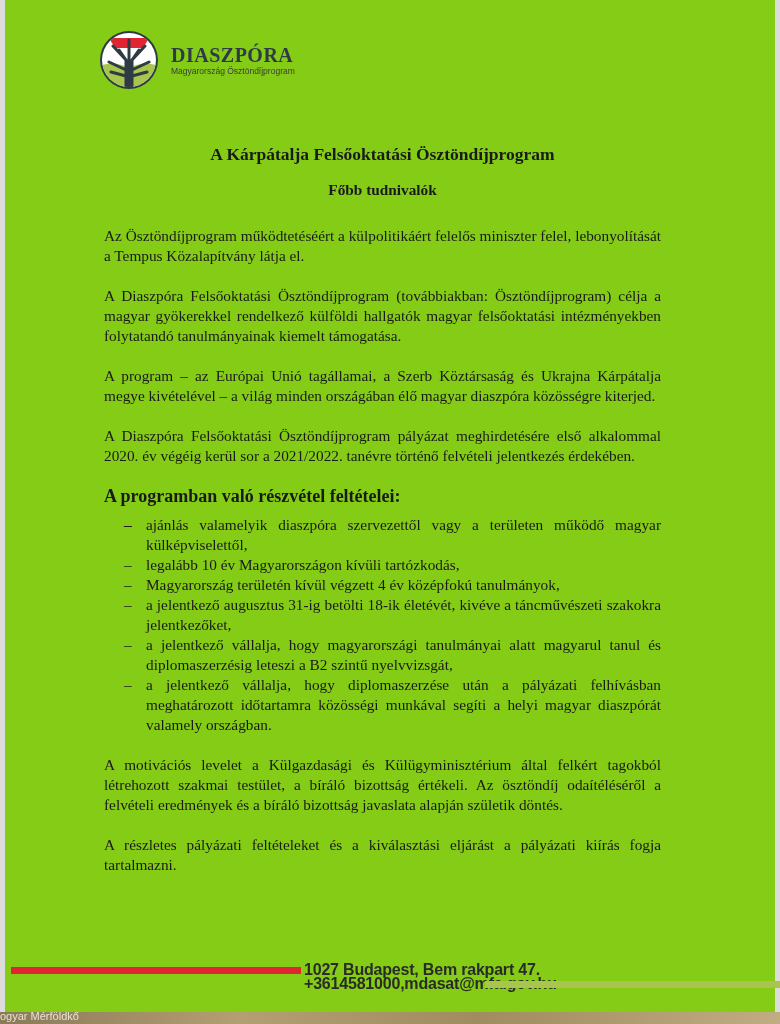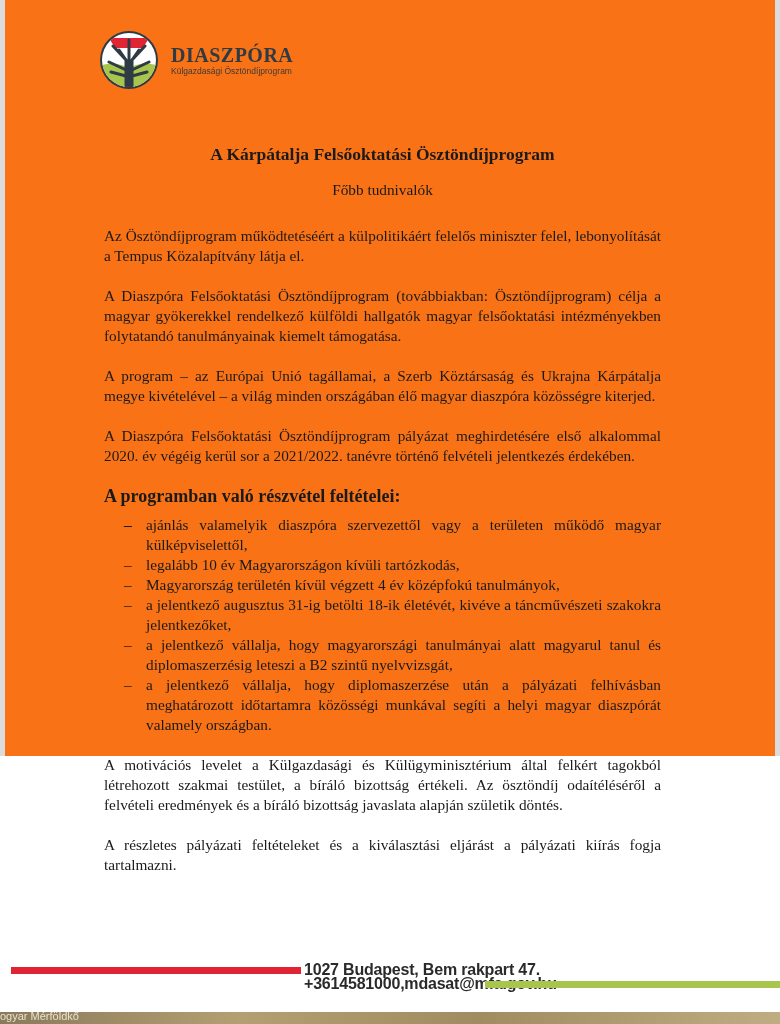--- a/index.html
+++ b/index.html
@@ -3,22 +3,22 @@
   <meta charset="utf-8">
   <style>
     html, body { margin: 0; padding: 0; }
     body {
       width: 780px; height: 1024px; overflow: hidden; position: relative;
       background: #ffffff;
       font-family: "Liberation Serif", serif;
       color: #1a1a1a;
     }
     .page {
-      position: absolute; left: 0; top: 0; width: 780px; height: 756px;
-      background: #f97316;
+      position: absolute; left: 0; top: 0; width: 780px; height: 1012px;
+      background: #84cc16;
       border-left: 5px solid #dcdcdc;
       border-right: 5px solid #dcdcdc;
       box-sizing: border-box;
     }
     .logo { position: absolute; left: 94px; top: 30px; display: flex; align-items: center; }
     .logo svg { width: 60px; height: 60px; }
     .logo-text { margin-left: 12px; }
     .logo-title {
       font-family: "Liberation Serif", serif; font-weight: bold; font-size: 20px;
       color: #2e3a44; letter-spacing: 0.5px; line-height: 22px;
@@ -29,21 +29,21 @@
     }
     .content {
       position: absolute; left: 99px; top: 142px; width: 557px;
       font-size: 15.3px; line-height: 20px; text-align: justify;
     }
     h1 {
       font-size: 17.5px; font-weight: bold; text-align: center; margin: 0 0 14px 0;
       line-height: 24px;
     }
     h2 {
-      font-size: 15.3px; font-weight: normal; text-align: center; margin: 0 0 26px 0;
+      font-size: 15.3px; font-weight: bold; text-align: center; margin: 0 0 26px 0;
       line-height: 20px;
     }
     p { margin: 0 0 20px 0; }
     h3 { font-size: 18px; font-weight: bold; margin: 0 0 9px 0; line-height: 20px; }
     ul.conditions { list-style: none; margin: 0 0 20px 0; padding: 0; }
     ul.conditions li { position: relative; padding-left: 42px; text-align: justify; }
     ul.conditions li .dash { position: absolute; left: 20px; top: 0; }
     .footer-bar-red {
       position: absolute; left: 6px; top: 967px; width: 290px; height: 7px; background: #e02433;
     }
@@ -82,21 +82,21 @@
       <g clip-path="url(#c)">
         <rect x="0" y="0" width="60" height="60" fill="#ffffff"></rect>
         <path d="M10 8 L50 8 L44 18 L16 18 Z" fill="#e02433"></path>
         <path d="M0 36 Q15 30 30 38 Q45 30 60 36 L60 60 L0 60 Z" fill="#a8c64e"></path>
         <path d="M27 60 L27 30 L14 16 M27 30 L20 20 M33 60 L33 30 L46 16 M33 30 L40 20 M30 30 L30 10 M27 40 L10 32 M33 40 L50 32 M27 46 L12 42 M33 46 L48 42" stroke="#2e3a44" stroke-width="3" fill="none" stroke-linecap="round"></path>
         <rect x="26" y="30" width="8" height="30" fill="#2e3a44"></rect>
       </g>
     </svg>
     <div class="logo-text">
       <div class="logo-title">DIASZPÓRA</div>
-      <div class="logo-sub">Külgazdasági Ösztöndíjprogram</div>
+      <div class="logo-sub">Magyarország Ösztöndíjprogram</div>
     </div>
   </div>
 
   <div class="content">
     <h1>A Kárpátalja Felsőoktatási Ösztöndíjprogram</h1>
     <h2>Főbb tudnivalók</h2>
 
     <p>Az Ösztöndíjprogram működtetéséért a külpolitikáért felelős miniszter felel, lebonyolítását a Tempus Közalapítvány látja el.</p>
     <p>A Diaszpóra Felsőoktatási Ösztöndíjprogram (továbbiakban: Ösztöndíjprogram) célja a magyar gyökerekkel rendelkező külföldi hallgatók magyar felsőoktatási intézményekben folytatandó tanulmányainak kiemelt támogatása.</p>
     <p>A program – az Európai Unió tagállamai, a Szerb Köztársaság és Ukrajna Kárpátalja megye kivételével – a világ minden országában élő magyar diaszpóra közösségre kiterjed.</p>

